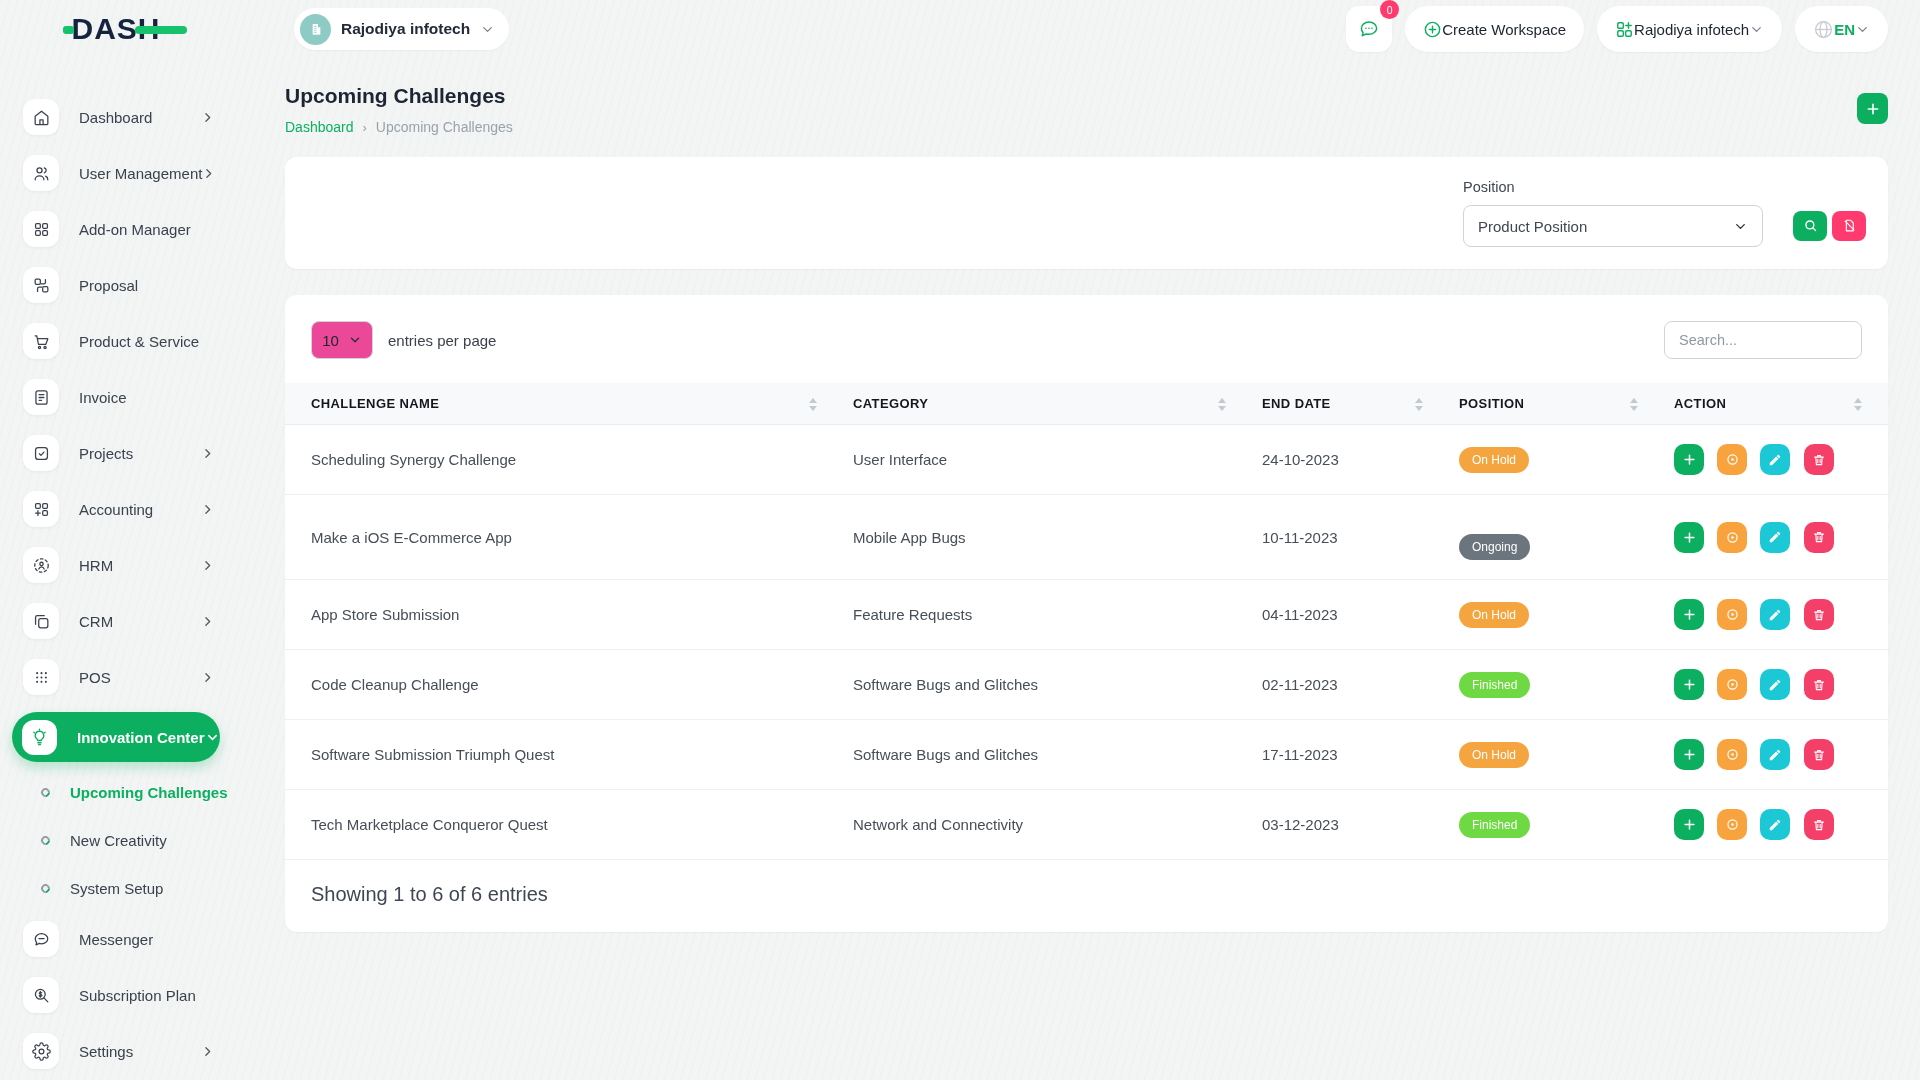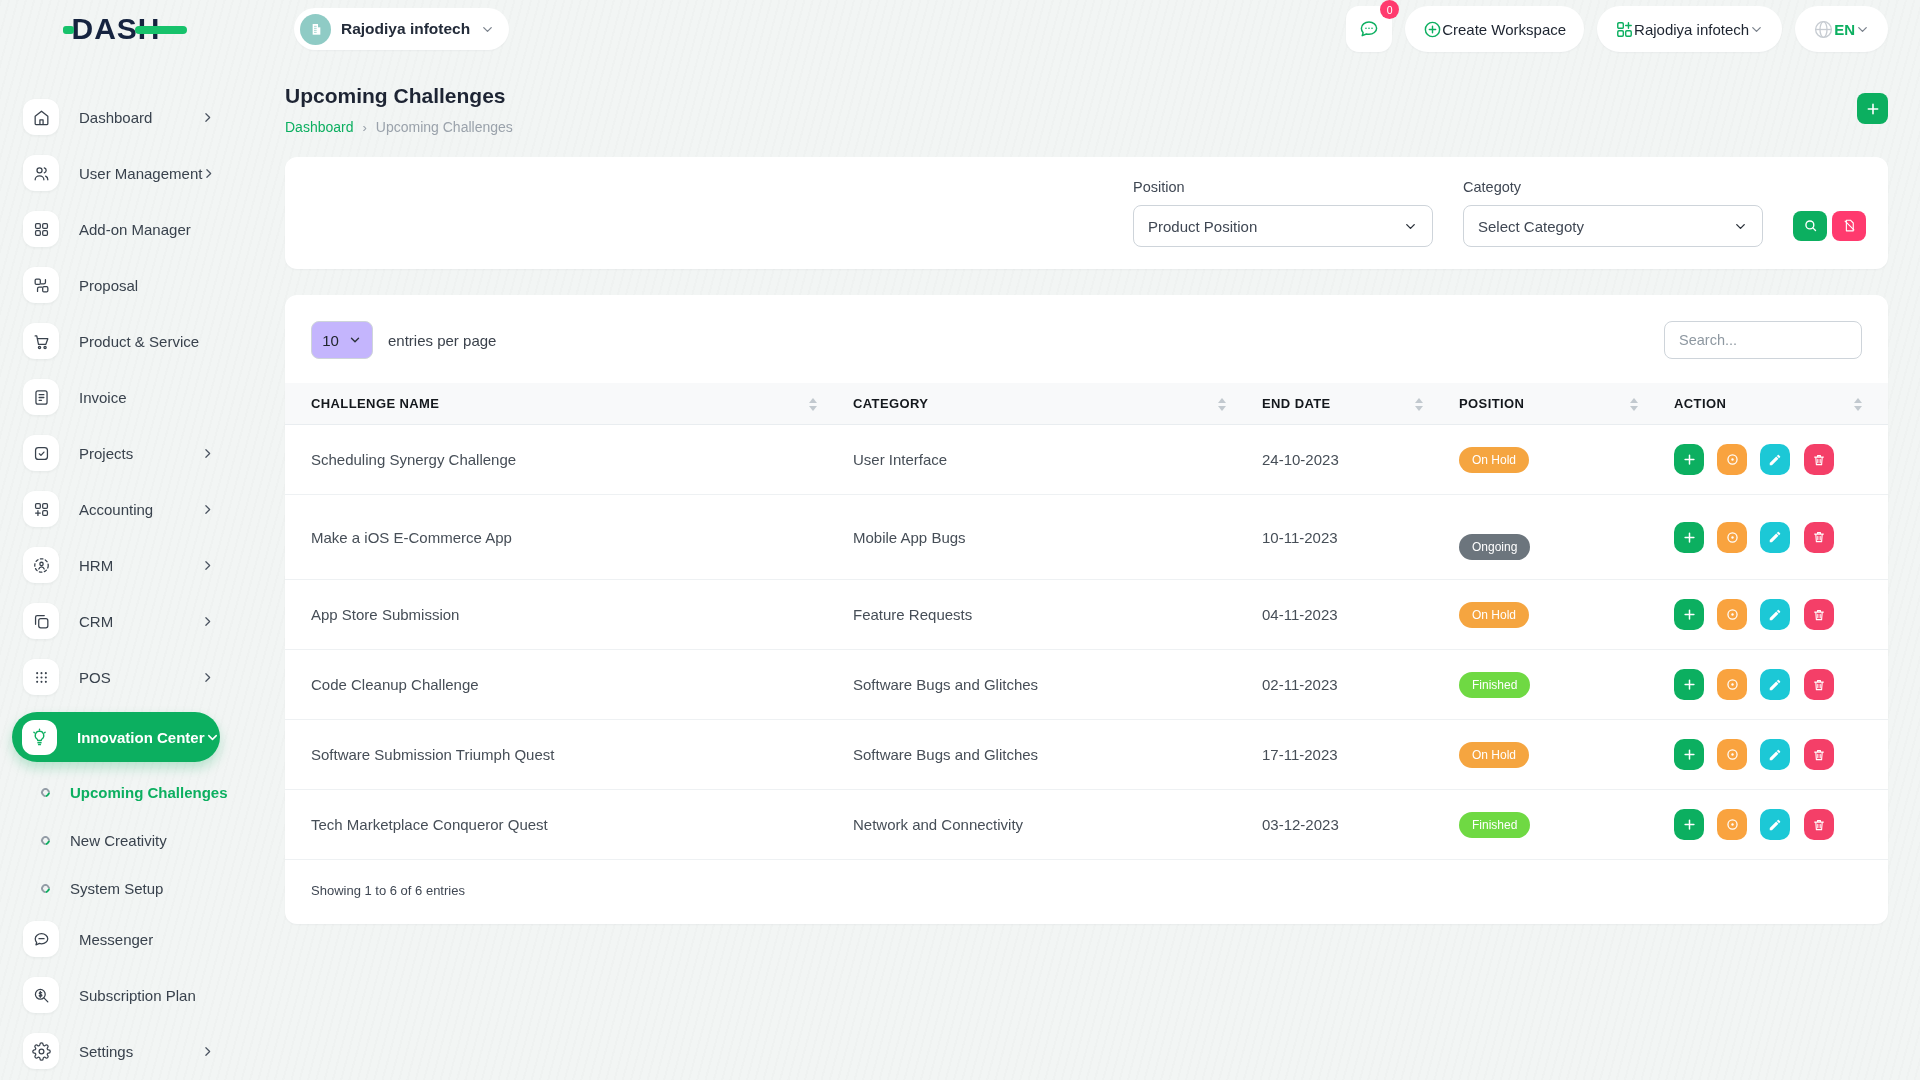--- a/index.html
+++ b/index.html
@@ -74,21 +74,21 @@
             justify-content:space-between; padding:0 14px; font-size:15px; color:#3f4753; background:#fff; cursor:pointer; }
   .filter-actions { display:flex; gap:5px; margin-top:25px; }
   .sq-btn { width:34px; height:30px; border:none; border-radius:8px; display:flex; align-items:center; justify-content:center; cursor:pointer; }
   .sq-green { background:#0CAF60; }
   .sq-pink { background:#ff3a6e; }
 
   .table-card { margin-top:26px; padding-top:26px; min-height:608px; }
   .tbl-controls { display:flex; justify-content:space-between; align-items:center; padding:0 26px; }
   .page-size { display:flex; align-items:center; gap:15px; font-size:15px; color:#3b424c; }
   .size-select { width:62px; height:38px; border:1px solid #ced4da; border-radius:8px; display:flex; align-items:center;
-                 justify-content:center; gap:9px; font-size:15px; color:#21262e; background:#c4b5fd; cursor:pointer; }
+                 justify-content:center; gap:9px; font-size:15px; color:#21262e; background:#ec4899; cursor:pointer; }
   .search-input { width:198px; height:38px; border:1px solid #ced4da; border-radius:8px; padding:0 14px; font-size:14.5px;
                   color:#3b424c; outline:none; background:#fff; }
   .search-input::placeholder { color:#8e98a1; }
 
   table { width:100%; border-collapse:collapse; margin-top:24px; }
   thead th { background:#f8f9fa; text-align:left; padding:13px 0; border-bottom:1px solid #e9edf0; }
   thead th:first-child { padding-left:26px; }
   .th-inner { display:flex; align-items:flex-end; justify-content:space-between; padding-right:36px;
               font-size:13px; font-weight:700; letter-spacing:.4px; color:#14181d; cursor:pointer; }
   th:last-child .th-inner { padding-right:26px; }
@@ -110,21 +110,21 @@
   .badge-ongoing  { background:#6c757d;margin-top:20px; }
   .badge-finished { background:#6fd943; }
 
   .act { width:30px; height:31px; border:none; border-radius:10px; display:inline-flex; align-items:center;
          justify-content:center; margin-right:9px; cursor:pointer; vertical-align:middle; }
   .act-add  { background:#0CAF60; }
   .act-view { background:#f9a33f; }
   .act-edit { background:#1cc8d6; }
   .act-del  { background:#f43f68; }
 
-  .tbl-footer { padding:23px 26px 26px; font-size:13px; color:#3f4753; }
+  .tbl-footer { padding:23px 26px 26px; font-size:20px; color:#3f4753; }
 </style>
 </head>
 <body>
 
 <header class="topbar">
   <div class="topbar-left">
     <div class="logo">
       <span class="logo-dot"></span>
       <span>DASH</span>
       <span class="logo-bar"></span>
@@ -435,29 +435,20 @@
           <path d="M12 5v14M5 12h14"></path>
         </svg>
     </button>
   </div>
 
   <section class="card filter-card">
     <div class="filter-group">
       <div class="filter-label">Position</div>
       <div class="select">
         <span>Product Position</span>
-        <svg viewBox="0 0 24 24" width="15" height="15" fill="none" stroke="#2b313a" stroke-width="2.2" stroke-linecap="round" stroke-linejoin="round">
-            <polyline points="6 9 12 15 18 9"></polyline>
-          </svg>
-      </div>
-    </div>
-    <div class="filter-group">
-      <div class="filter-label">Categoty</div>
-      <div class="select">
-        <span>Select Categoty</span>
         <svg viewBox="0 0 24 24" width="15" height="15" fill="none" stroke="#2b313a" stroke-width="2.2" stroke-linecap="round" stroke-linejoin="round">
             <polyline points="6 9 12 15 18 9"></polyline>
           </svg>
       </div>
     </div>
     <div class="filter-actions">
       <button class="sq-btn sq-green">
         <svg viewBox="0 0 24 24" width="15" height="15" fill="none" stroke="#fff" stroke-width="2.2" stroke-linecap="round">
             <circle cx="11" cy="11" r="6.3"></circle>
             <path d="M15.8 15.8 20 20"></path>

